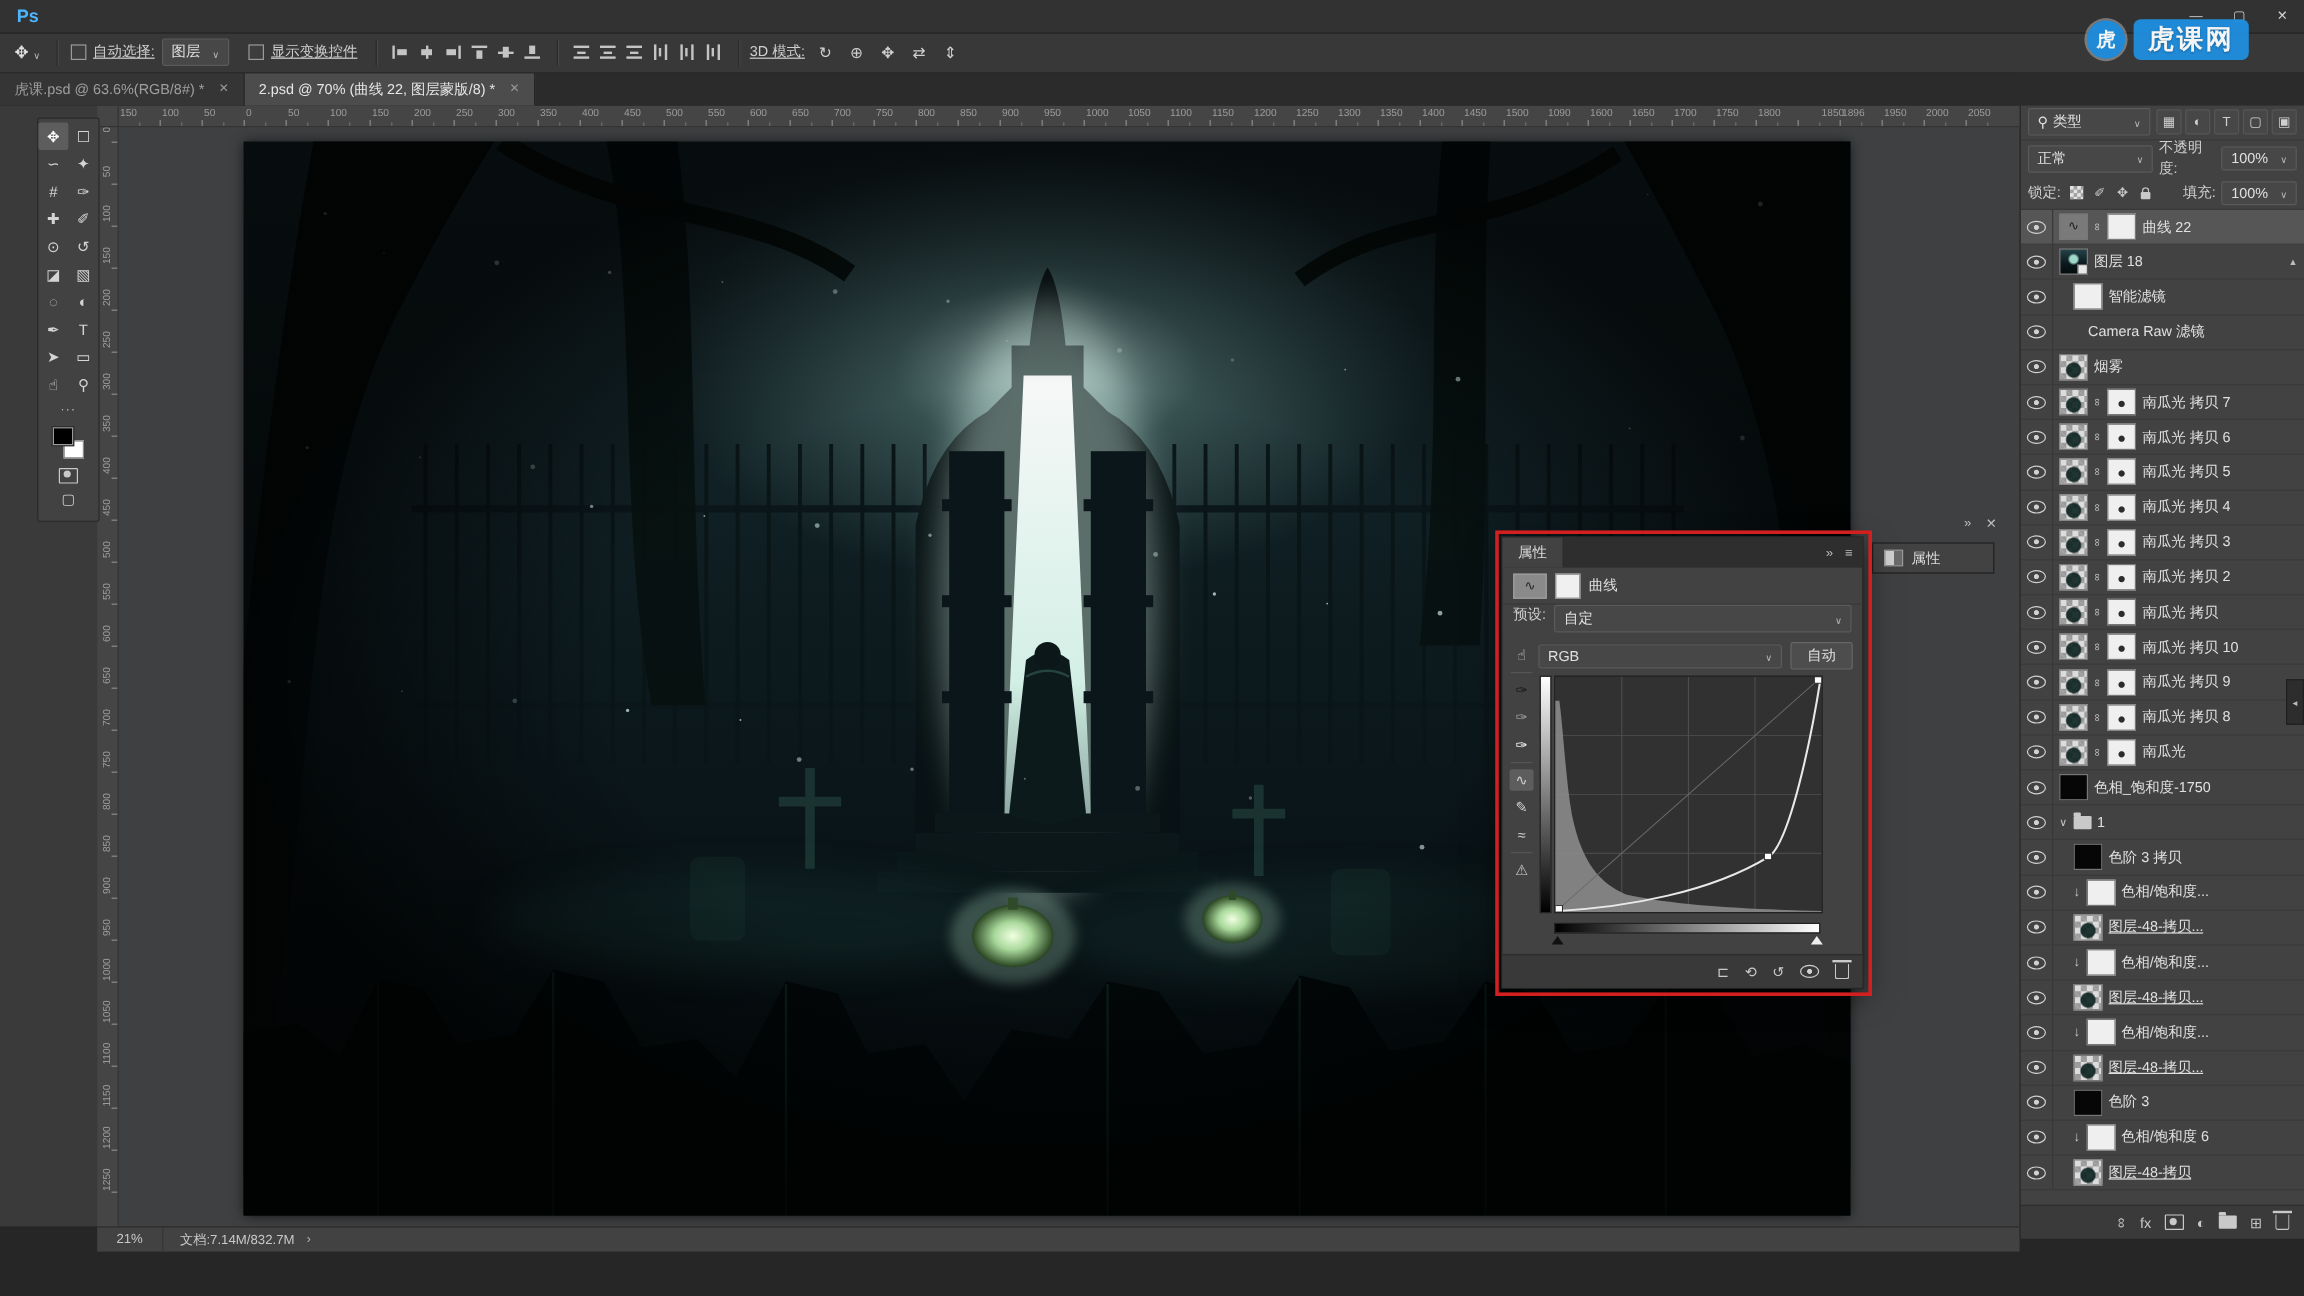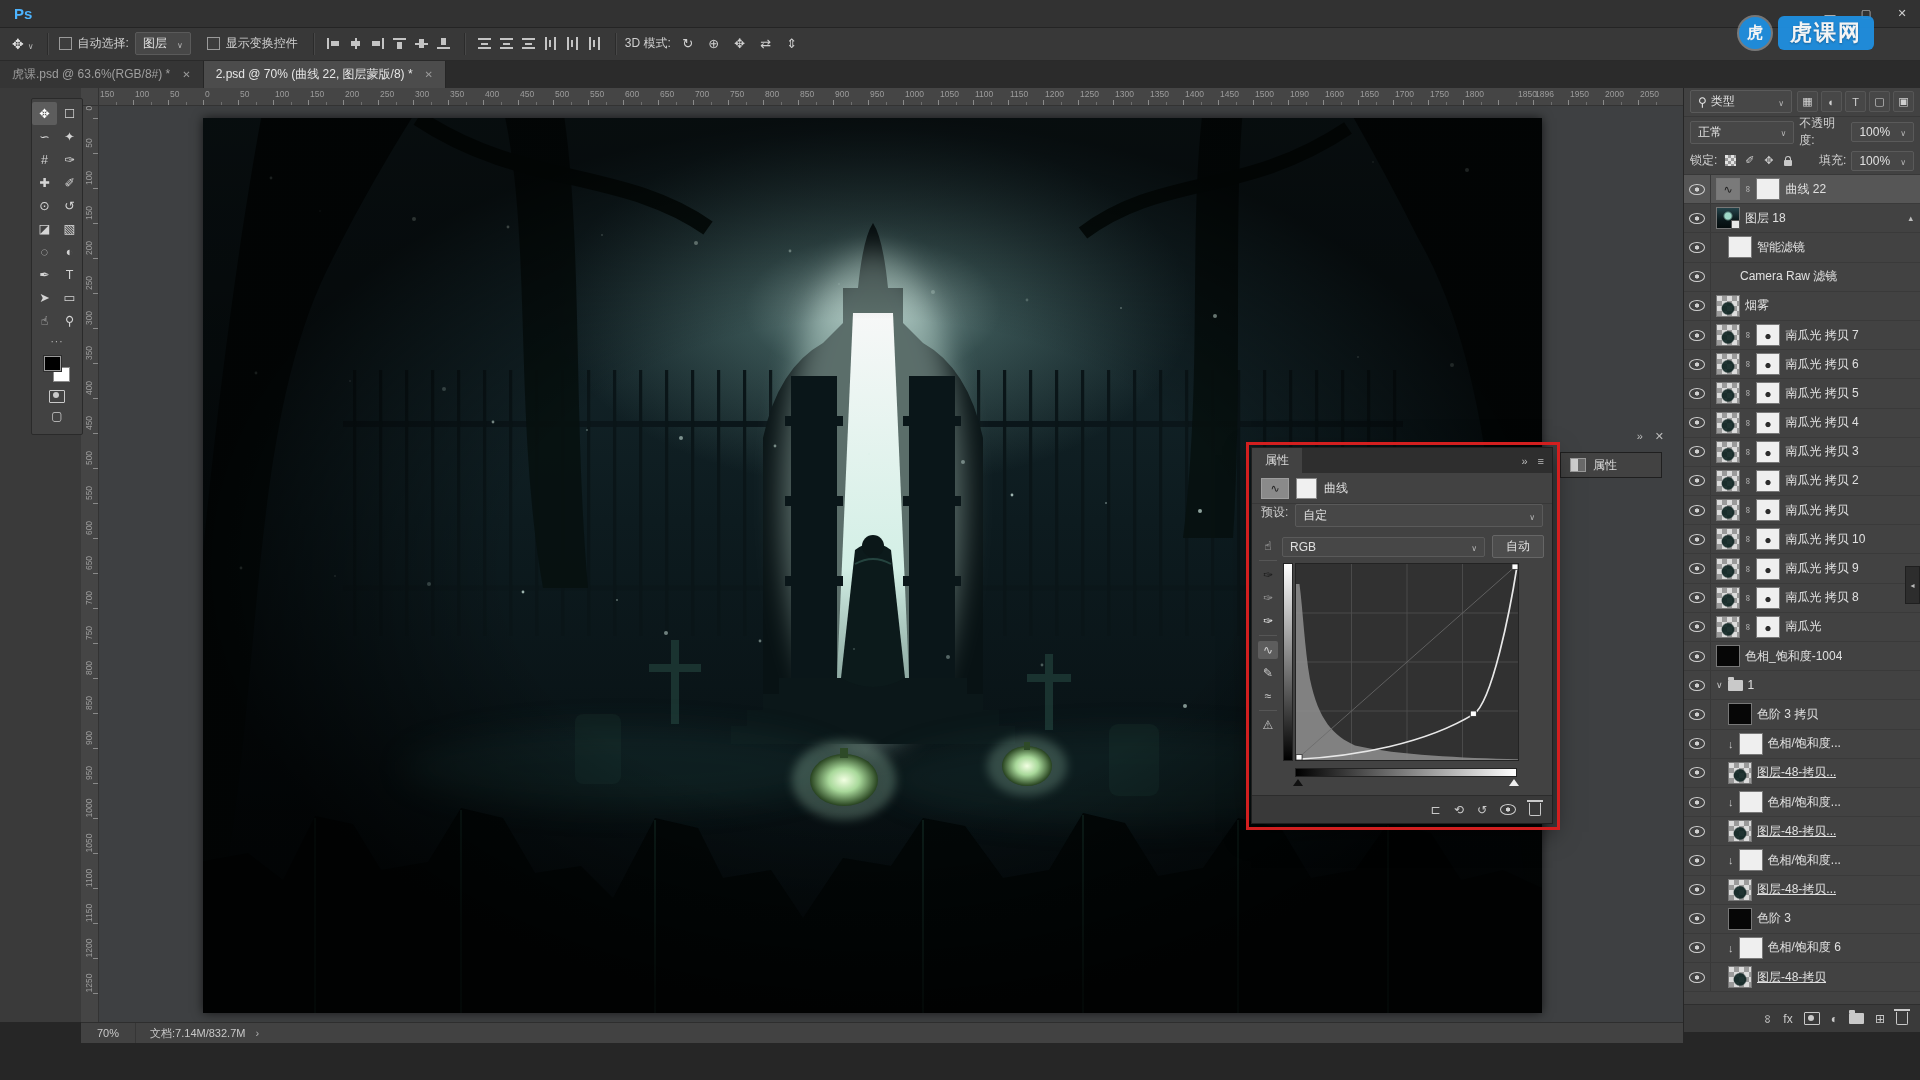--- a/index.html
+++ b/index.html
@@ -13,21 +13,21 @@
   .menu-item{font-size:12.5px;color:#d6d6d6;padding:0 11px;display:flex;align-items:center;}
   .win-controls{margin-left:auto;display:flex;height:100%;}
   .win-btn{width:36px;display:flex;align-items:center;justify-content:center;font-size:11px;color:#cfcfcf;}
 
   
   .optionsbar{position:absolute;left:0;top:27px;width:100%;height:34px;background:#383838;border-bottom:1px solid #2a2a2a;display:flex;align-items:center;font-size:12px;color:#cfcfcf;z-index:9;padding-left:8px;box-sizing:border-box;}
   .sep{width:1px;height:22px;background:#2b2b2b;margin:0 9px;box-shadow:1px 0 0 #474747;flex:none;}
   .ob-tool{font-size:14px;color:#e0e0e0;display:flex;align-items:center;gap:4px;padding:0 4px;}
   .caret::after{content:"∨";font-size:8px;color:#b5b5b5;}
   .opt-check{width:11px;height:11px;border:1px solid #9a9a9a;background:#3d3d3d;margin:0 6px 0 2px;flex:none;}
-  .opt-label{margin-right:6px;white-space:nowrap;}
+  .opt-label{margin-right:6px;white-space:nowrap;text-decoration:underline;}
   .dd{background:#474747;border:1px solid #5a5a5a;border-radius:2px;padding:2px 7px;display:flex;align-items:center;gap:10px;color:#e0e0e0;white-space:nowrap;}
   .ob-iconbtn{width:22px;height:22px;display:flex;align-items:center;justify-content:center;flex:none;}
   .ic{width:13px;height:11px;position:relative;display:inline-block;}
   .ic::before,.ic::after{content:"";position:absolute;background:#c4c4c4;}
   .al-left::before{left:0;top:0;width:2px;height:11px;}  .al-left::after{left:4px;top:3px;width:8px;height:5px;}
   .al-ch::before{left:5.5px;top:0;width:2px;height:11px;} .al-ch::after{left:2px;top:3px;width:9px;height:5px;}
   .al-right::before{right:0;top:0;width:2px;height:11px;} .al-right::after{right:4px;top:3px;width:8px;height:5px;}
   .al-top::before{left:0;top:0;width:13px;height:2px;}   .al-top::after{left:4px;top:4px;width:5px;height:7px;}
   .al-cv::before{left:0;top:4.5px;width:13px;height:2px;}.al-cv::after{left:4px;top:1px;width:5px;height:9px;}
   .al-bottom::before{left:0;bottom:0;width:13px;height:2px;}.al-bottom::after{left:4px;top:0;width:5px;height:7px;}
@@ -663,21 +663,21 @@
             <circle cx="414" cy="482" r="0.8" opacity="0.68"></circle>
             <circle cx="587" cy="133" r="1.4" opacity="0.55"></circle>
             <circle cx="760" cy="344" r="2" opacity="0.42"></circle>
           </g>
         <rect width="1339" height="895" fill="url(#gVig)"></rect>
       </svg>
     </div>
   </div>
 
   <div class="status-bar">
-    <div class="status-zoom">70%</div>
+    <div class="status-zoom">21%</div>
     <div class="status-doc">文档:7.14M/832.7M</div>
     <div class="status-expand">›</div>
   </div>
 
   <div class="right-dock">
     <div class="panel-tabs" id="layers-panel-tabs">
         <div class="panel-tab active">图层</div>
         <div class="panel-tab">通道</div>
       </div>
     <div class="lp-row filter-row">
@@ -895,21 +895,21 @@
             <span class="thumb thumb-mask dotted"></span>
             <span class="layer-name">南瓜光</span>
           </div>
         </div>
         <div class="layer-row">
           <div class="eye-cell">
             <span class="i-eye"></span>
           </div>
           <div class="layer-content">
             <span class="thumb thumb-black"></span>
-            <span class="layer-name">色相_饱和度-1004</span>
+            <span class="layer-name">色相_饱和度-1750</span>
           </div>
         </div>
         <div class="layer-row">
           <div class="eye-cell">
             <span class="i-eye"></span>
           </div>
           <div class="layer-content">
             <span class="grp-chev">∨</span>
             <span class="i-folder"></span>
             <span class="layer-name">1</span>

